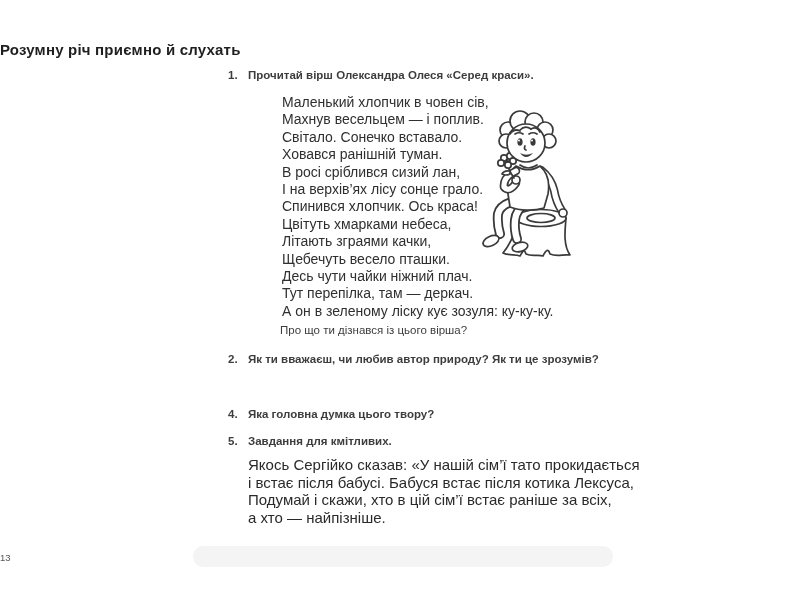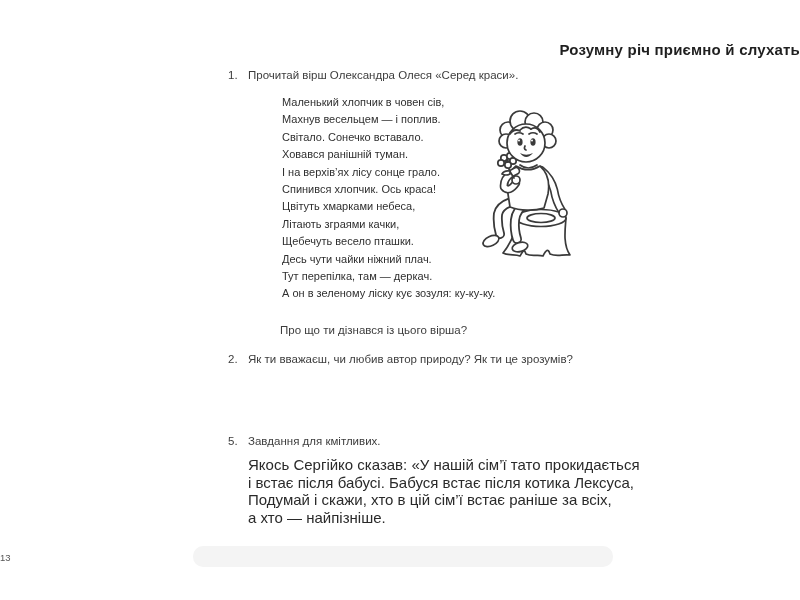--- a/index.html
+++ b/index.html
@@ -1,26 +1,26 @@
 <!DOCTYPE html>
 <html><head>
 <meta charset="utf-8">
 <style>
   html,body{margin:0;padding:0;background:#fff;}
   .canvas{
     position:relative;width:800px;height:600px;background:#ffffff;
     font-family:"Liberation Sans",sans-serif;color:#3a3a3a;overflow:hidden;
   }
   .title{
-    position:absolute;top:41px;left:0;width:800px;text-align:right;
+    position:absolute;top:41px;left:0;width:800px;text-align:left;
     font-size:15px;font-weight:bold;color:#1f1f1f;letter-spacing:.2px;
   }
-  .question{position:absolute;left:228px;font-size:11.5px;color:#3d3d3d;white-space:nowrap;}
+  .question{position:absolute;left:228px;font-size:11.5px;color:#3d3d3d;white-space:nowrap;font-weight:bold;}
   .q-num{display:inline-block;width:20px;}
-  .poem{position:absolute;left:282px;top:94px;font-size:11px;line-height:17.4px;color:#2f2f2f;white-space:nowrap;}
+  .poem{position:absolute;left:282px;top:94px;font-size:14px;line-height:17.4px;color:#2f2f2f;white-space:nowrap;}
   .after-question{position:absolute;left:248px;top:324px;font-size:11.5px;color:#3d3d3d;white-space:nowrap;margin-left:32px;}
   .task{position:absolute;left:248px;top:456px;font-size:15px;line-height:17.5px;color:#2a2a2a;white-space:nowrap;}
   .page-shadow{
     position:absolute;left:193px;top:546px;width:420px;height:21px;
     background:#f4f4f4;border-radius:10px;
   }
   .page-number{
     position:absolute;top:552px;left:0;width:800px;
     font-size:9.5px;color:#555;
   }
@@ -35,20 +35,21 @@
 
   <div class="question" style="top:69px">
     <span class="q-num">1.</span><span>Прочитай вірш Олександра Олеся «Серед краси».</span>
   </div>
 
   <div class="poem">
     <div>Маленький хлопчик в човен сів,</div>
     <div>Махнув весельцем — і поплив.</div>
     <div>Світало. Сонечко вставало.</div>
     <div>Ховався ранішній туман.</div>
+    <div>В росі сріблився сизий лан,</div>
     <div>І на верхів’ях лісу сонце грало.</div>
     <div>Спинився хлопчик. Ось краса!</div>
     <div>Цвітуть хмарками небеса,</div>
     <div>Літають зграями качки,</div>
     <div>Щебечуть весело пташки.</div>
     <div>Десь чути чайки ніжний плач.</div>
     <div>Тут перепілка, там — деркач.</div>
     <div>А он в зеленому ліску кує зозуля: ку-ку-ку.</div>
   </div>
 
@@ -106,20 +107,23 @@
     <circle cx="62" cy="32.5" r="1" fill="#fff" stroke="none"></circle>
     <path d="M55 38 Q53.5 41 56 42"></path>
     <path d="M50 45 Q56 53 63 45 Q56 48.5 50 45 Z" fill="#3a3a3a" stroke="none"></path>
   </svg>
 
   <div class="after-question">Про що ти дізнався із цього вірша?</div>
 
   <div class="question" style="top:353px">
     <span class="q-num">2.</span><span>Як ти вважаєш, чи любив автор природу? Як ти це зрозумів?</span>
   </div>
+  <div class="question" style="top:408px">
+    <span class="q-num">4.</span><span>Яка головна думка цього твору?</span>
+  </div>
   <div class="question" style="top:435px">
     <span class="q-num">5.</span><span>Завдання для кмітливих.</span>
   </div>
 
   <div class="task">
     <div>Якось Сергійко сказав: «У нашій сім’ї тато прокидається</div>
     <div>і встає після бабусі. Бабуся встає після котика Лексуса,</div>
     <div>Подумай і скажи, хто в цій сім’ї встає раніше за всіх,</div>
     <div>а хто — найпізніше.</div>
   </div>

